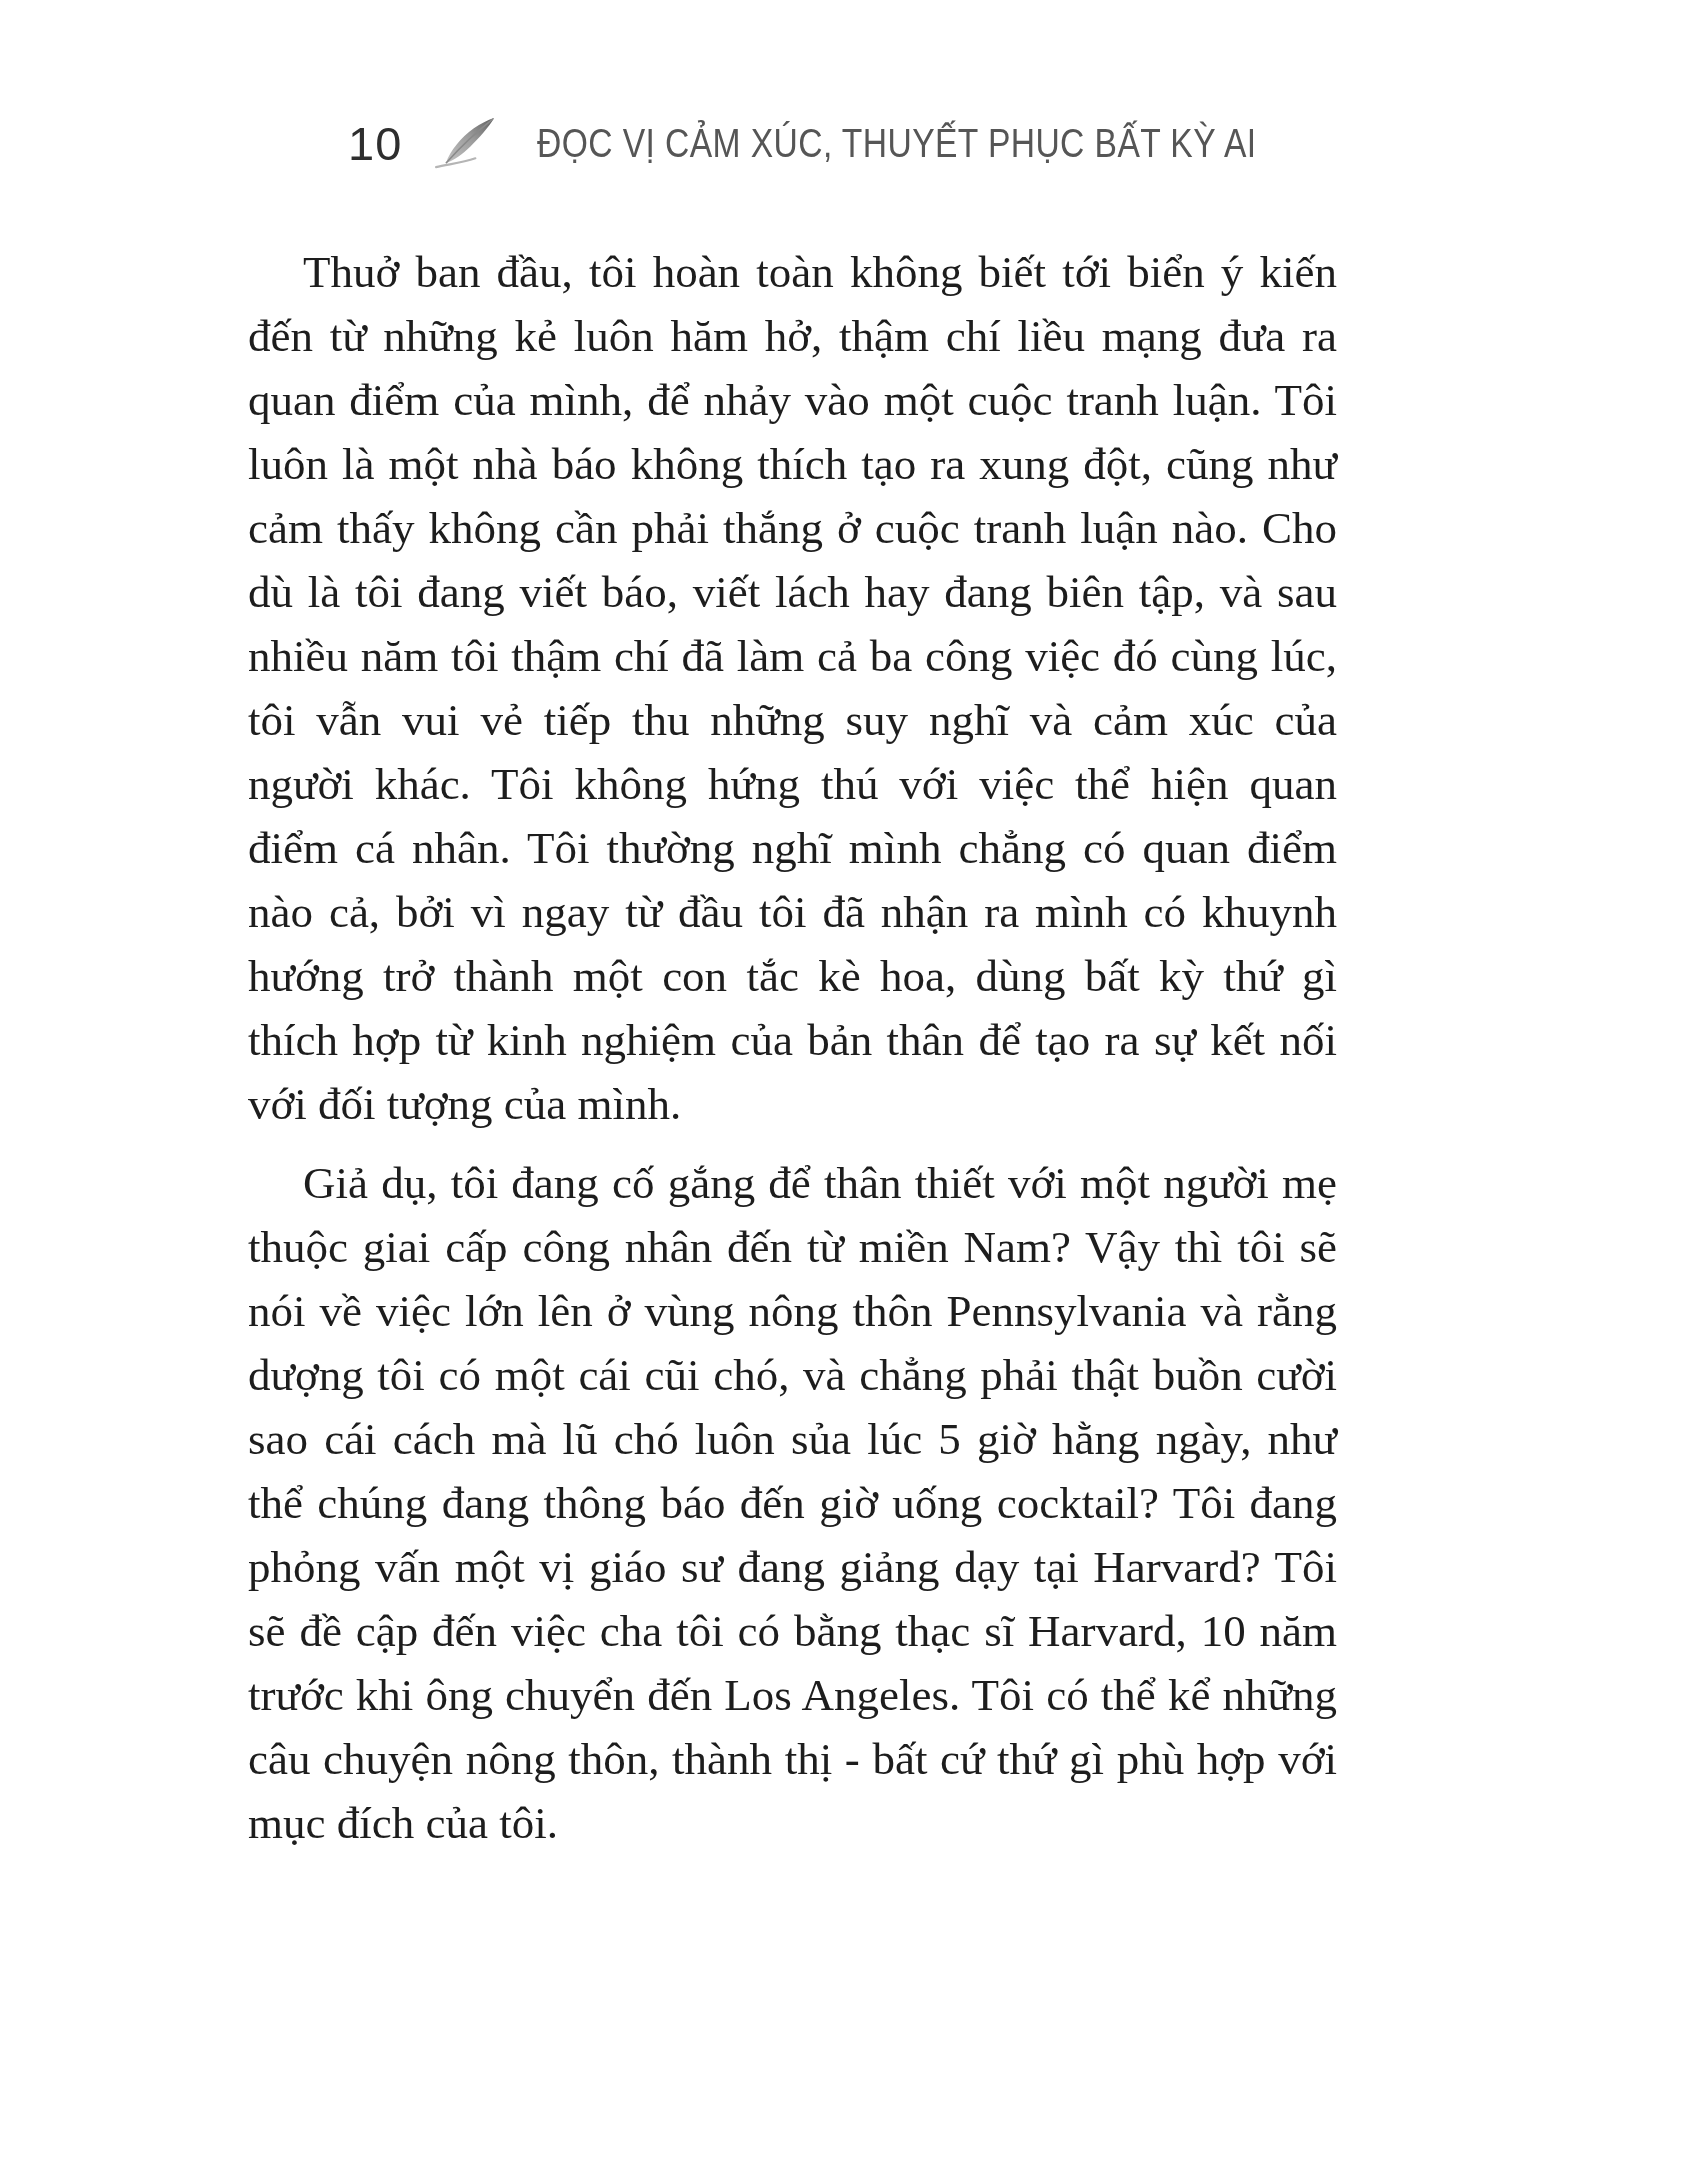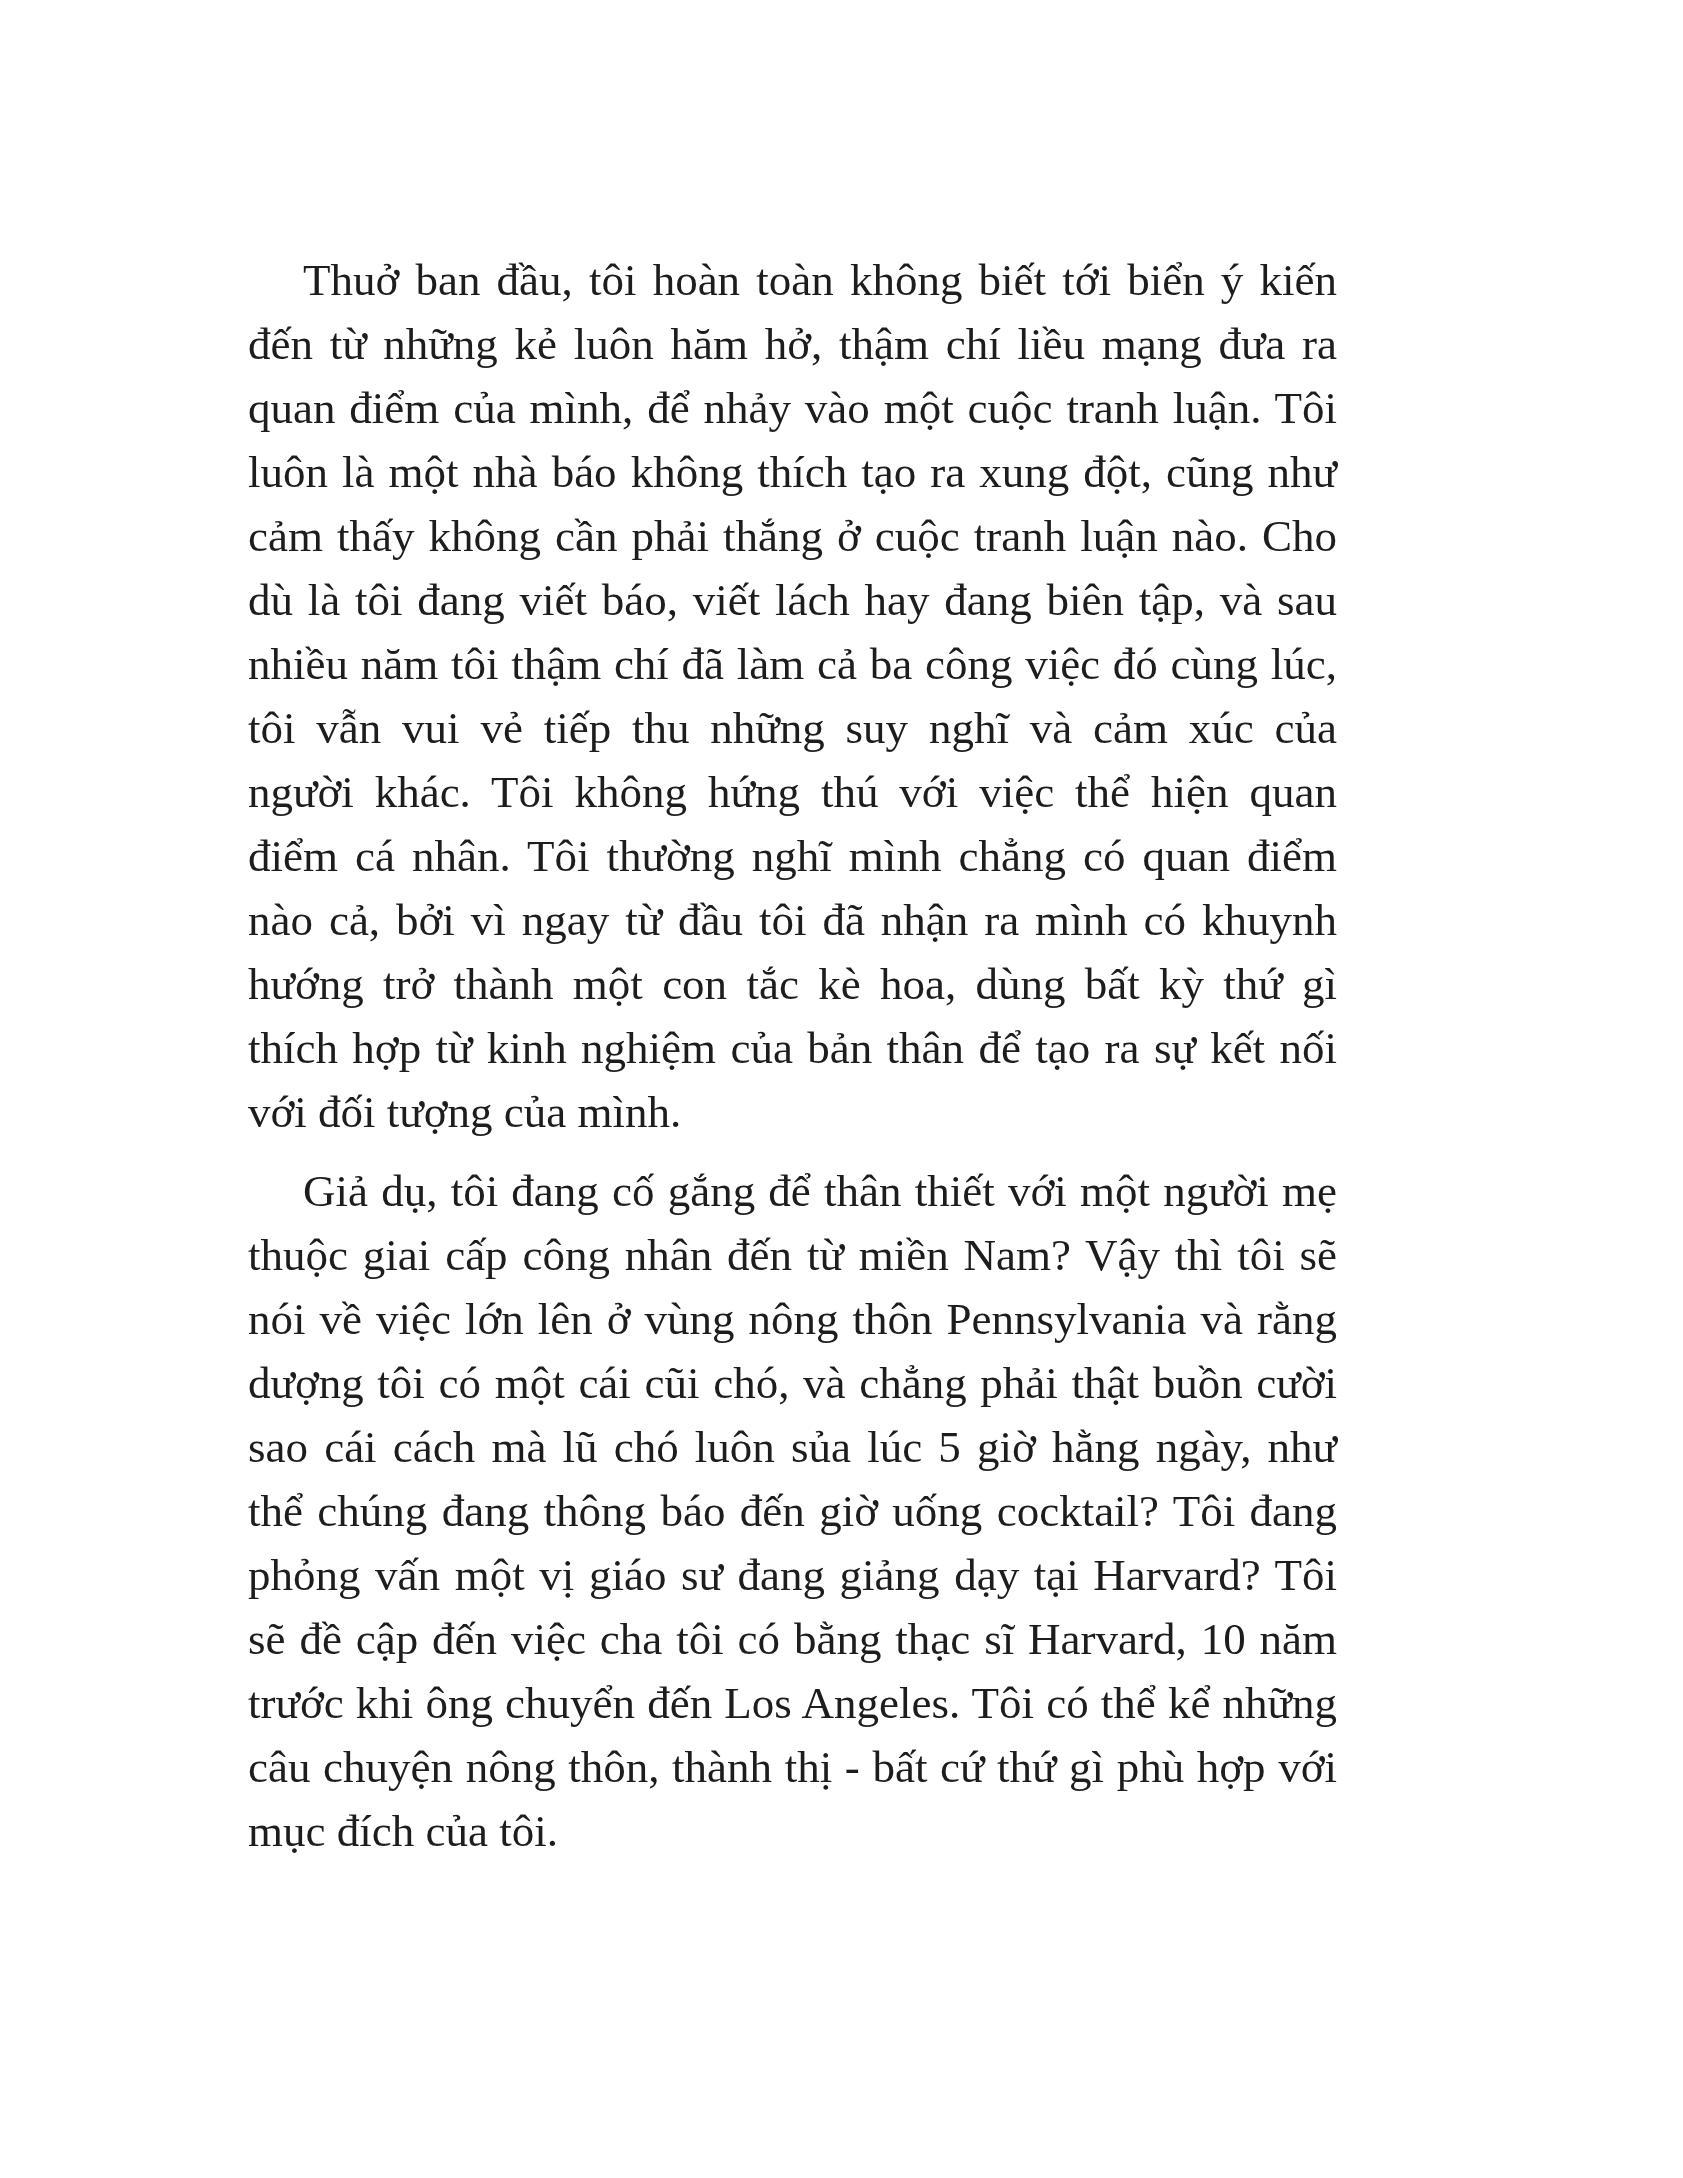--- a/index.html
+++ b/index.html
@@ -43,38 +43,61 @@
     color: #565656;
     white-space: nowrap;
     display: inline-block;
     transform: scaleX(0.82);
     transform-origin: left center;
     letter-spacing: 0.5px;
   }
   .body-text {
     position: absolute;
     left: 248px;
-    top: 248px;
+    top: 240px;
     width: 1089px;
   }
   .para {
     font-family: "Liberation Serif", "DejaVu Serif", serif;
     font-size: 45px;
     line-height: 64px;
     color: #1d1d1d;
     text-align: justify;
     text-indent: 55px;
     margin: 0 0 15px 0;
   }
 </style>
 </head>
 <body>
 
 <div class="page">
 
+  <header class="page-header">
+    <span class="page-number">10</span>
+
+    <span class="quill-wrap">
+      <svg width="71" height="57" viewBox="0 0 72 58" aria-hidden="true">
+        <defs>
+          <linearGradient id="quillGrad" x1="0%" y1="100%" x2="100%" y2="0%">
+            <stop offset="0%" stop-color="#c4c4c4"></stop>
+            <stop offset="55%" stop-color="#9a9a9a"></stop>
+            <stop offset="100%" stop-color="#5f5f5f"></stop>
+          </linearGradient>
+        </defs>
+
+        <path d="M63,3 C50,7 34,18 25,30 C20,36 16,43 14,49 C22,46 31,40 39,32 C48,23 58,12 63,3 Z" fill="url(#quillGrad)"></path>
+
+        <path d="M14,49 C24,38 44,18 62,4" stroke="#8a8a8a" stroke-width="1.6" fill="none"></path>
+
+        <path d="M4,53 C16,50 30,49 44,44" stroke="#b5b5b5" stroke-width="2.2" fill="none" stroke-linecap="round"></path>
+      </svg>
+    </span>
+
+    <span class="running-title">ĐỌC VỊ CẢM XÚC, THUYẾT PHỤC BẤT KỲ AI</span>
+  </header>
 
   <main class="body-text">
     <p class="para">Thuở ban đầu, tôi hoàn toàn không biết tới biển ý kiến đến từ những kẻ luôn hăm hở, thậm chí liều mạng đưa ra quan điểm của mình, để nhảy vào một cuộc tranh luận. Tôi luôn là một nhà báo không thích tạo ra xung đột, cũng như cảm thấy không cần phải thắng ở cuộc tranh luận nào. Cho dù là tôi đang viết báo, viết lách hay đang biên tập, và sau nhiều năm tôi thậm chí đã làm cả ba công việc đó cùng lúc, tôi vẫn vui vẻ tiếp thu những suy nghĩ và cảm xúc của người khác. Tôi không hứng thú với việc thể hiện quan điểm cá nhân. Tôi thường nghĩ mình chẳng có quan điểm nào cả, bởi vì ngay từ đầu tôi đã nhận ra mình có khuynh hướng trở thành một con tắc kè hoa, dùng bất kỳ thứ gì thích hợp từ kinh nghiệm của bản thân để tạo ra sự kết nối với đối tượng của mình.</p>
     <p class="para">Giả dụ, tôi đang cố gắng để thân thiết với một người mẹ thuộc giai cấp công nhân đến từ miền Nam? Vậy thì tôi sẽ nói về việc lớn lên ở vùng nông thôn Pennsylvania và rằng dượng tôi có một cái cũi chó, và chẳng phải thật buồn cười sao cái cách mà lũ chó luôn sủa lúc 5 giờ hằng ngày, như thể chúng đang thông báo đến giờ uống cocktail? Tôi đang phỏng vấn một vị giáo sư đang giảng dạy tại Harvard? Tôi sẽ đề cập đến việc cha tôi có bằng thạc sĩ Harvard, 10 năm trước khi ông chuyển đến Los Angeles. Tôi có thể kể những câu chuyện nông thôn, thành thị - bất cứ thứ gì phù hợp với mục đích của tôi.</p>
   </main>
 
 </div>
 
 
 </body></html>

